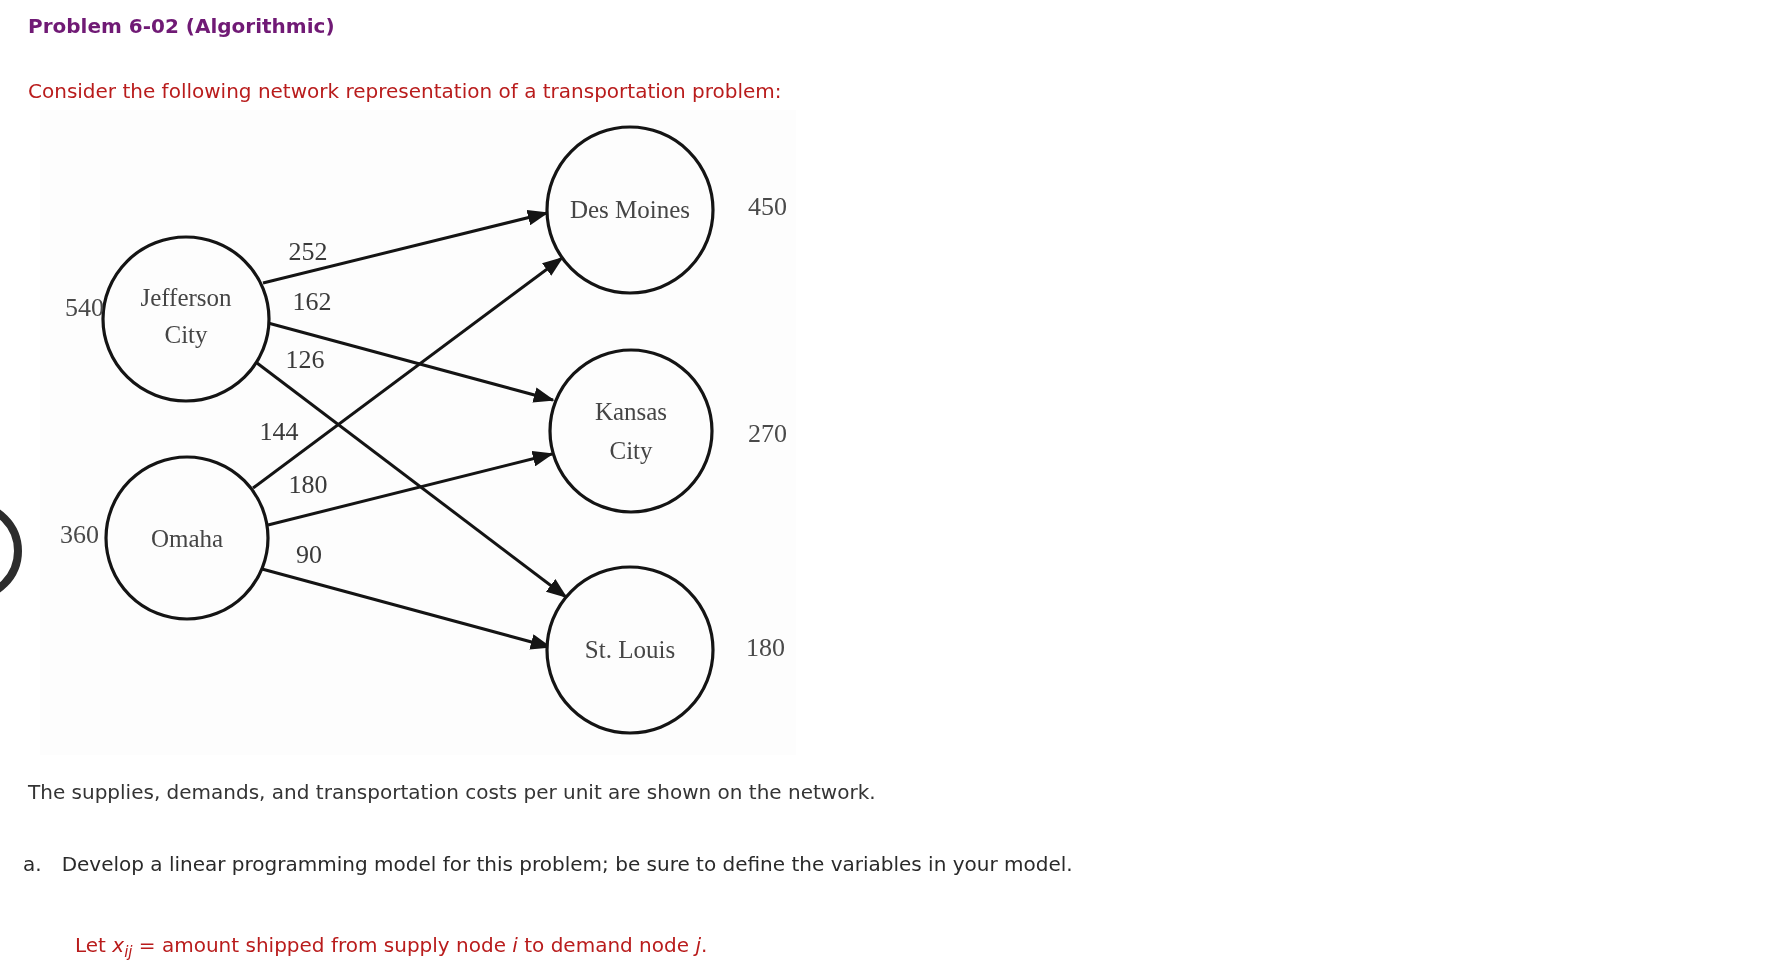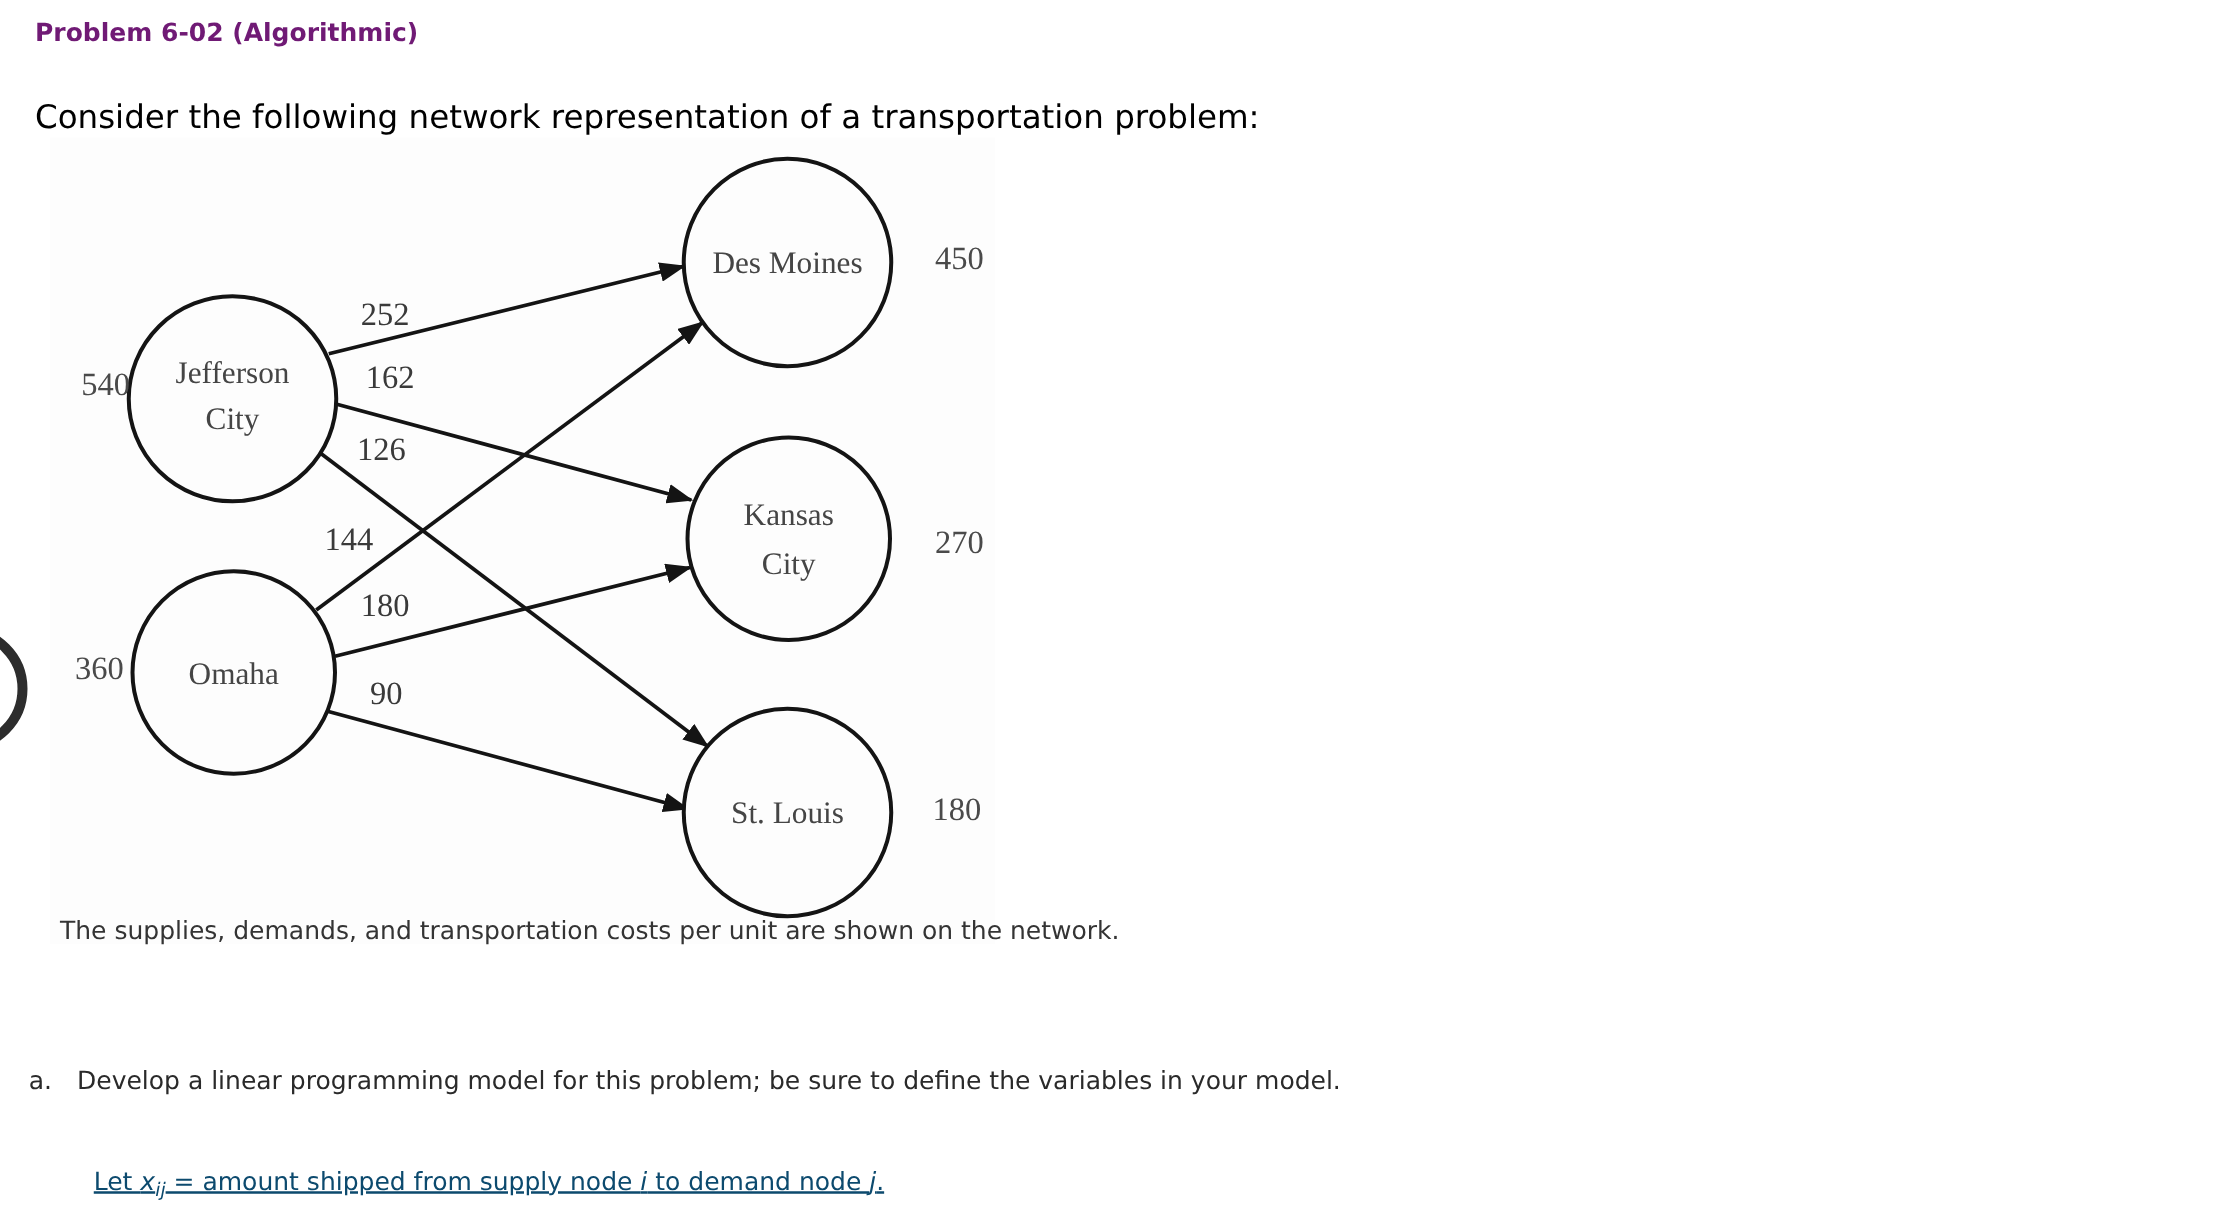--- a/index.html
+++ b/index.html
@@ -2,25 +2,25 @@
 <html><head>
 <meta charset="utf-8">
 <style>
   html,body{margin:0;padding:0;}
   body{
     width:1784px;height:978px;background:#ffffff;position:relative;overflow:hidden;
     font-family:"DejaVu Sans","Liberation Sans",sans-serif;color:#2d2d2d;
   }
   .abs{position:absolute;}
   .title{left:28px;top:14px;font-size:20px;font-weight:bold;color:#701a75;line-height:1.2;white-space:nowrap;}
-  .intro{left:28px;top:79px;font-size:26px;color:#000000;line-height:1.2;white-space:nowrap;}
-  .caption{left:28px;top:732px;font-size:20px;color:#343434;line-height:1.2;white-space:nowrap;margin-left:20px;}
+  .intro{left:28px;top:79px;font-size:20px;color:#b91c1c;line-height:1.2;white-space:nowrap;}
+  .caption{left:28px;top:780px;font-size:20px;color:#343434;line-height:1.2;white-space:nowrap;}
   .part-a{left:23px;top:852px;font-size:20px;color:#2a2a2a;line-height:1.2;display:flex;white-space:nowrap;}
   .part-a-label{margin-right:20px;}
-  .definition{left:75px;top:933px;font-size:20px;color:#0c4a6e;line-height:1.2;white-space:nowrap;text-decoration:underline;}
+  .definition{left:75px;top:933px;font-size:20px;color:#b91c1c;line-height:1.2;white-space:nowrap;}
   .definition i{font-style:italic;}
   .definition sub{font-size:15px;font-style:italic;line-height:0;}
   .diagram{left:40px;top:110px;width:756px;height:645px;background:#fdfdfd;}
   .edge-artifact{left:0;top:495px;width:40px;height:120px;overflow:hidden;}
   svg{display:block;}
   svg text{font-family:"Liberation Serif","DejaVu Serif",serif;}
   .node-circle{fill:#fdfdfd;stroke:#141414;stroke-width:3.2px;}
   .arc-line{stroke:#141414;stroke-width:3px;}
   .node-label{font-size:25px;text-anchor:middle;fill:#454545;}
   .cost-label{font-size:26px;text-anchor:middle;fill:#3a3a3a;}

